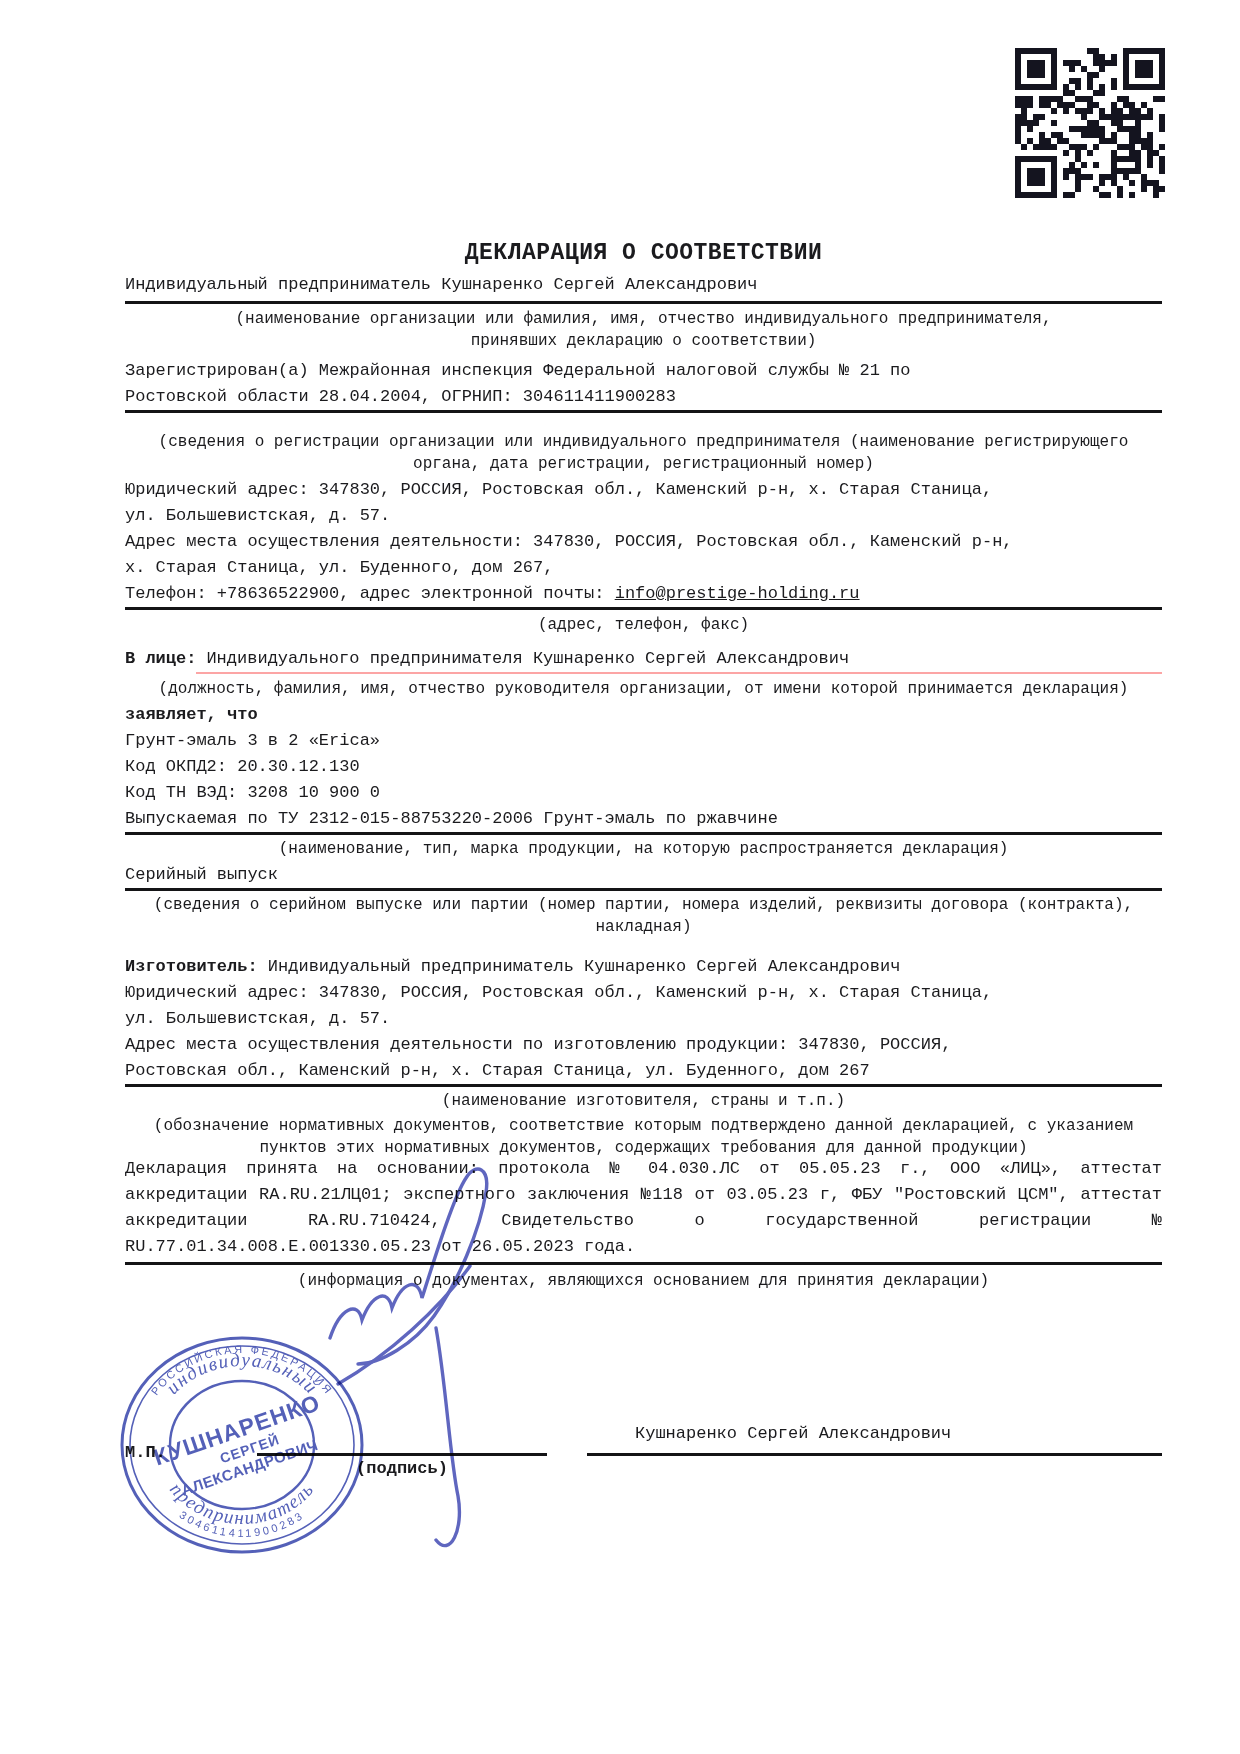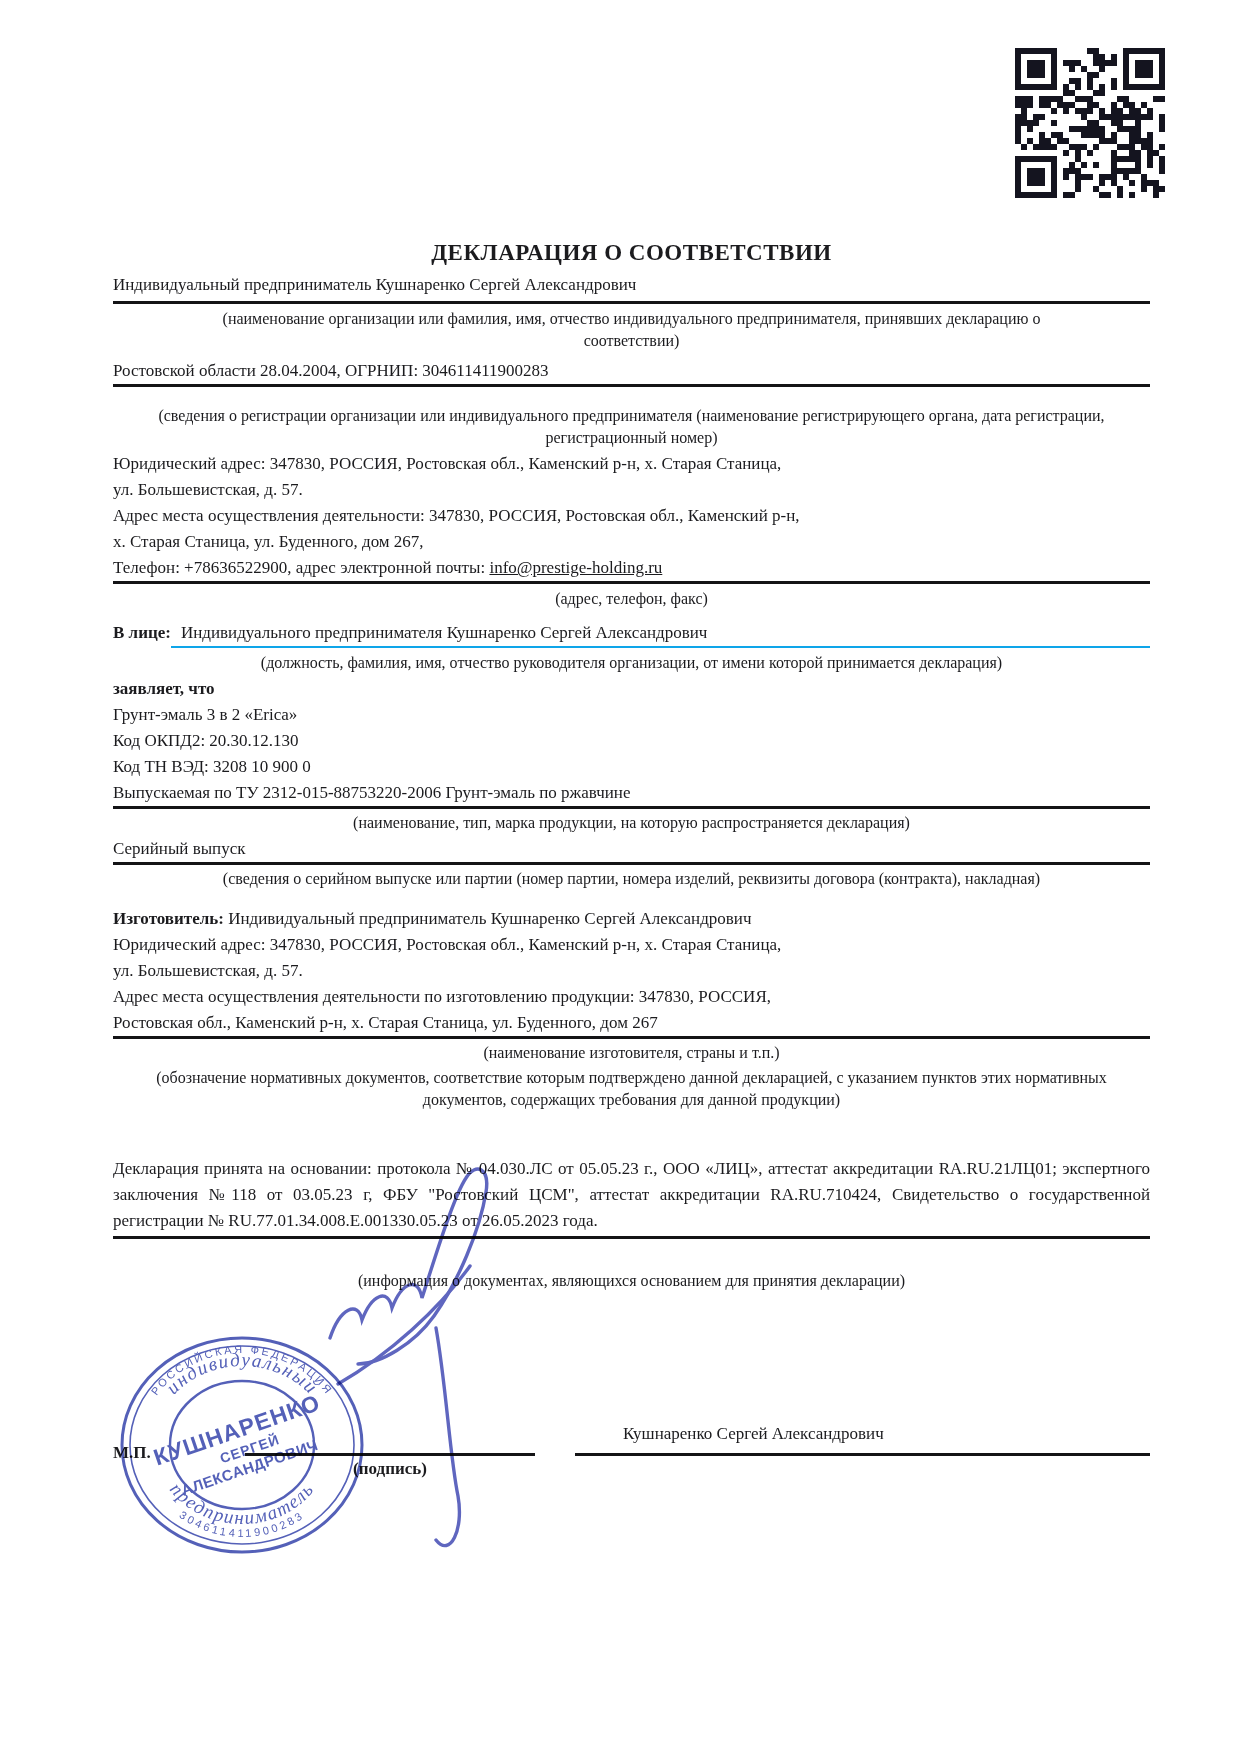--- a/index.html
+++ b/index.html
@@ -1,28 +1,28 @@
 <!DOCTYPE html>
 <html lang="ru"><head>
 <meta charset="utf-8">
 <style>
   html,body{margin:0;padding:0;background:#ffffff;}
   .page{position:relative;width:1240px;height:1754px;background:#fff;overflow:hidden;
         font-family:"Liberation Serif", serif;color:#1b1b1e;}
-  .content{position:absolute;left:113px;top:0;width:1037px;}
+  .content{position:absolute;left:125px;top:0;width:1037px;font-family:Liberation Mono, monospace;}
   p{margin:0;}
   .body{font-size:17px;line-height:26px;}
   .bold{font-weight:bold;}
   .caption{font-size:16px;line-height:22px;text-align:center;}
   .ul3{border-bottom:3px solid #141416;}
   .cap-narrow{max-width:905px;margin:0 auto;}
   .cap-mid{max-width:985px;margin:0 auto;}
   .cap-wide{max-width:1010px;margin:0 auto;}
   .inline-field{display:flex;align-items:baseline;}
-  .inline-field .fld{flex:1;border-bottom:2px solid #0ea5e9;padding-left:10px;}
+  .inline-field .fld{flex:1;border-bottom:2px solid #fca5a5;padding-left:10px;}
   .just{text-align:justify;}
   .email{text-decoration:underline;}
   .abs{position:absolute;}
   .qr{position:absolute;left:1015px;top:48px;width:150px;height:150px;}
   .stamp{position:absolute;left:118px;top:1334px;mix-blend-mode:multiply;opacity:.88;}
   .signature{position:absolute;left:318px;top:1158px;mix-blend-mode:multiply;opacity:.9;}
   .sigline{position:absolute;border-top:3px solid #141416;height:0;}
   .ctr{text-align:center;}
 </style>
 </head>
@@ -346,20 +346,21 @@
 
   <div class="content">
 
     <p class="body bold ctr" style="margin-top:240px;font-size:23px;letter-spacing:.5px;">ДЕКЛАРАЦИЯ О СООТВЕТСТВИИ</p>
 
     <p class="body ul3" style="margin-top:6px;padding-bottom:3px;">Индивидуальный предприниматель Кушнаренко Сергей Александрович</p>
 
     <p class="caption cap-narrow" style="margin-top:4px;">(наименование организации или фамилия, имя, отчество индивидуального предпринимателя, принявших декларацию о соответствии)</p>
 
     <div class="ul3" style="margin-top:6px;">
+      <p class="body">Зарегистрирован(а) Межрайонная инспекция Федеральной налоговой службы № 21 по</p>
       <p class="body">Ростовской области 28.04.2004, ОГРНИП: 304611411900283</p>
     </div>
 
     <p class="caption cap-mid" style="margin-top:18px;">(сведения о регистрации организации или индивидуального предпринимателя (наименование регистрирующего органа, дата регистрации, регистрационный номер)</p>
 
     <div style="margin-top:2px;">
       <p class="body">Юридический адрес: 347830, РОССИЯ, Ростовская обл., Каменский р-н, х. Старая Станица,</p>
       <p class="body">ул. Большевистская, д. 57.</p>
       <p class="body">Адрес места осуществления деятельности: 347830, РОССИЯ, Ростовская обл., Каменский р-н,</p>
       <p class="body">х. Старая Станица, ул. Буденного, дом 267,</p>

